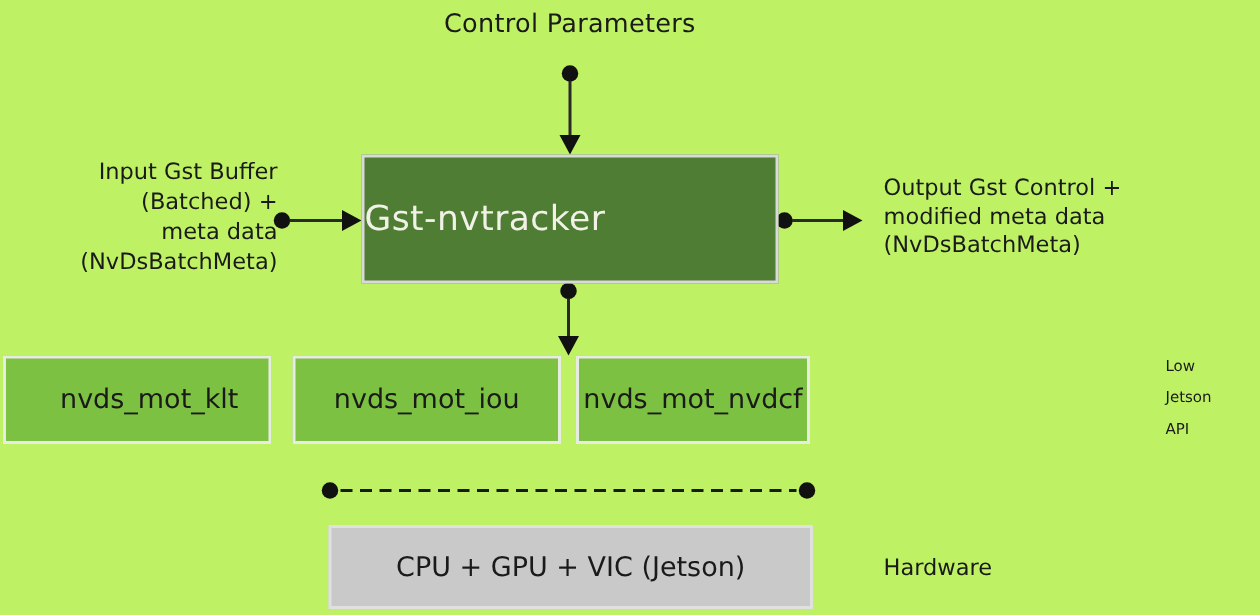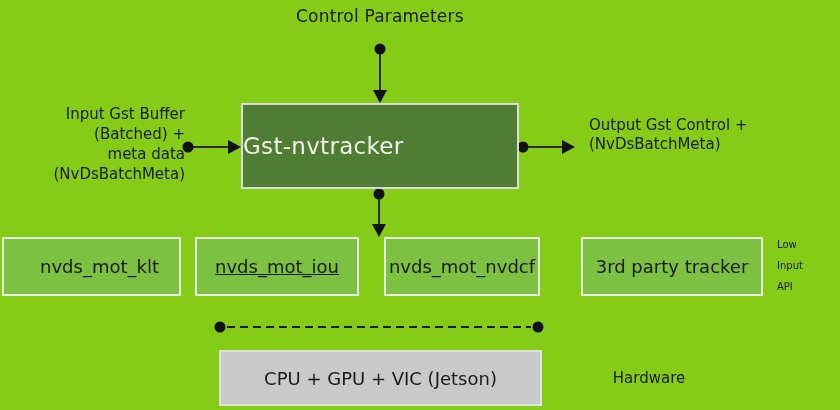--- a/index.html
+++ b/index.html
@@ -1,19 +1,19 @@
 <!DOCTYPE html>
 <html><head>
 <meta charset="utf-8">
 <style>
   html,body{margin:0;padding:0;background:#fff;}
   #canvas{
     position:relative;
     width:840px;height:410px;
-    background:#84cc16;
+    background:#bef264;
     font-family:"DejaVu Sans","Liberation Sans",sans-serif;
     color:var(--text,#1a1a1a);
     overflow:hidden;
   }
   .abs{position:absolute;}
   .lbl{color:var(--text,#1a1a1a);}
   #control-params{
     left:296px;top:6px;width:200px;
     font-size:17px;font-weight:500;letter-spacing:0.2px;
   }
@@ -36,39 +36,38 @@
   }
   .ll-box{
     top:237px;height:59px;
     background:var(--light-green,#7cc142);
     border:2px solid #e7ece2;
     box-sizing:border-box;
     display:flex;align-items:center;justify-content:center;
     font-size:18px;color:var(--text,#1a1a1a);
   }
   #llbox-0{left:2px;width:179px;padding-left:16px;}
-  #llbox-1{left:195px;width:164px;text-decoration:underline;}
+  #llbox-1{left:195px;width:179px;}
   #llbox-2{left:384px;width:156px;}
   #llbox-3{left:581px;width:182px;}
   #low-level-api{
     left:777px;top:234px;width:60px;
     font-size:10px;line-height:21px;
   }
   #hardware-box{
     left:219px;top:350px;width:323px;height:56px;
     background:var(--gray-box,#c9c9c9);
     border:2px solid #e0e0e0;
     box-sizing:border-box;
     display:flex;align-items:center;justify-content:center;
     font-size:18px;color:var(--text,#1a1a1a);
   }
   #hardware-label{
     left:589px;top:369px;width:120px;
     font-size:15px;
-    text-align:center;
   }
   #connectors{left:0;top:0;pointer-events:none;}
 </style>
 </head>
 <body>
 
 <div id="canvas" style="--dark-green: #4e7d33; --light-green: #7cc142; --gray-box: #c9c9c9; --text: #1a1a1a; --box-text-light: #f1f1e8;">
 
   <svg id="connectors" class="abs" width="840" height="410" viewBox="0 0 840 410">
 
@@ -101,39 +100,37 @@
     <div>meta data</div>
     <div>(NvDsBatchMeta)</div>
   </div>
 
   <div id="main-box" class="abs">
     <span>Gst-nvtracker</span>
   </div>
 
   <div id="output-label" class="abs lbl">
     <div>Output Gst Control +</div>
+    <div>modified meta data</div>
     <div>(NvDsBatchMeta)</div>
   </div>
 
   <div id="llbox-0" class="abs ll-box">
     <span>nvds_mot_klt</span>
   </div>
   <div id="llbox-1" class="abs ll-box">
     <span>nvds_mot_iou</span>
   </div>
   <div id="llbox-2" class="abs ll-box">
     <span>nvds_mot_nvdcf</span>
   </div>
-  <div id="llbox-3" class="abs ll-box">
-    <span>3rd party tracker</span>
-  </div>
 
   <div id="low-level-api" class="abs lbl">
     <div>Low</div>
-    <div>Input</div>
+    <div>Jetson</div>
     <div>API</div>
   </div>
 
   <div id="hardware-box" class="abs">
     <span>CPU + GPU + VIC (Jetson)</span>
   </div>
 
   <div id="hardware-label" class="abs lbl">Hardware</div>
 
 </div>

